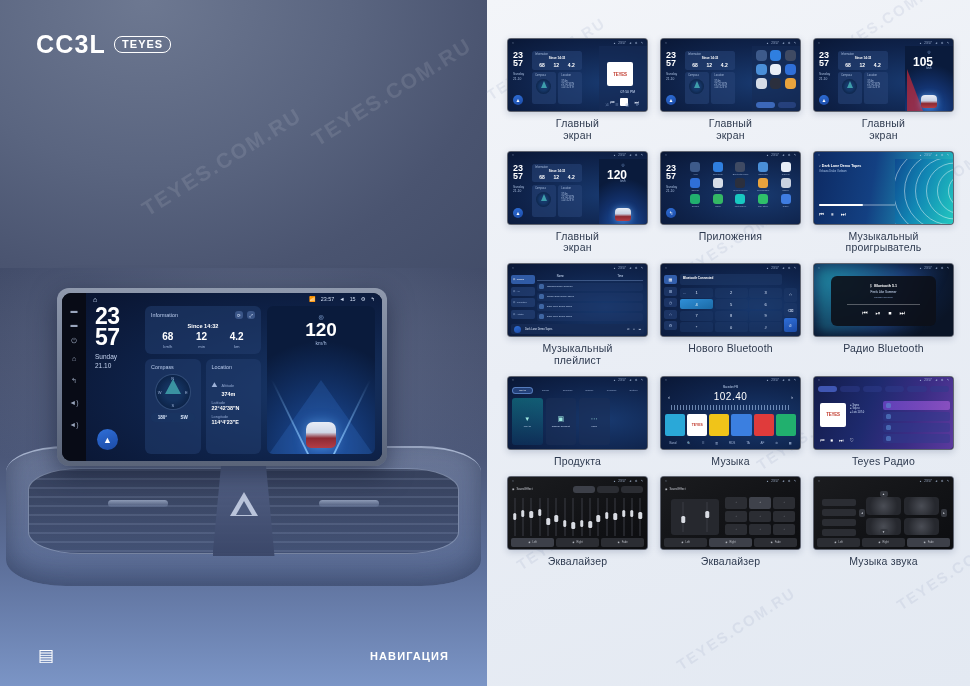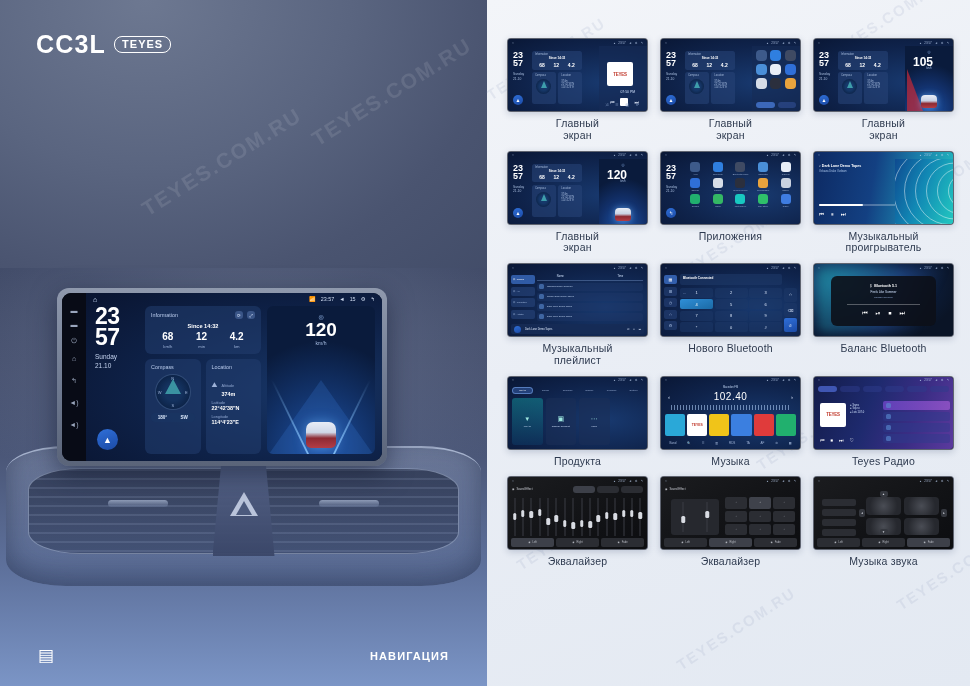--- a/index.html
+++ b/index.html
@@ -1029,21 +1029,21 @@
         <div class="btm-bar"></div>
         <div class="btm-c">
                   <span>⏮</span>
                   <span>⏯</span>
                   <span>⏹</span>
                   <span>⏭</span>
                 </div>
       </div>
             </div>
           </div>
-      <div class="t-label"><span>Баланс Bluetooth</span></div>
+      <div class="t-label"><span>Радио Bluetooth</span></div>
     </div>
         <div class="cell">
       <div class="thumb">
             <div class="tb-home" style="position:absolute;inset:0">
               <div class="t-bar">
   <span>⌂</span>
                 <span class="grow"></span>
   <span>▴</span>
   <span>23:57</span>
   <span>◄</span>

